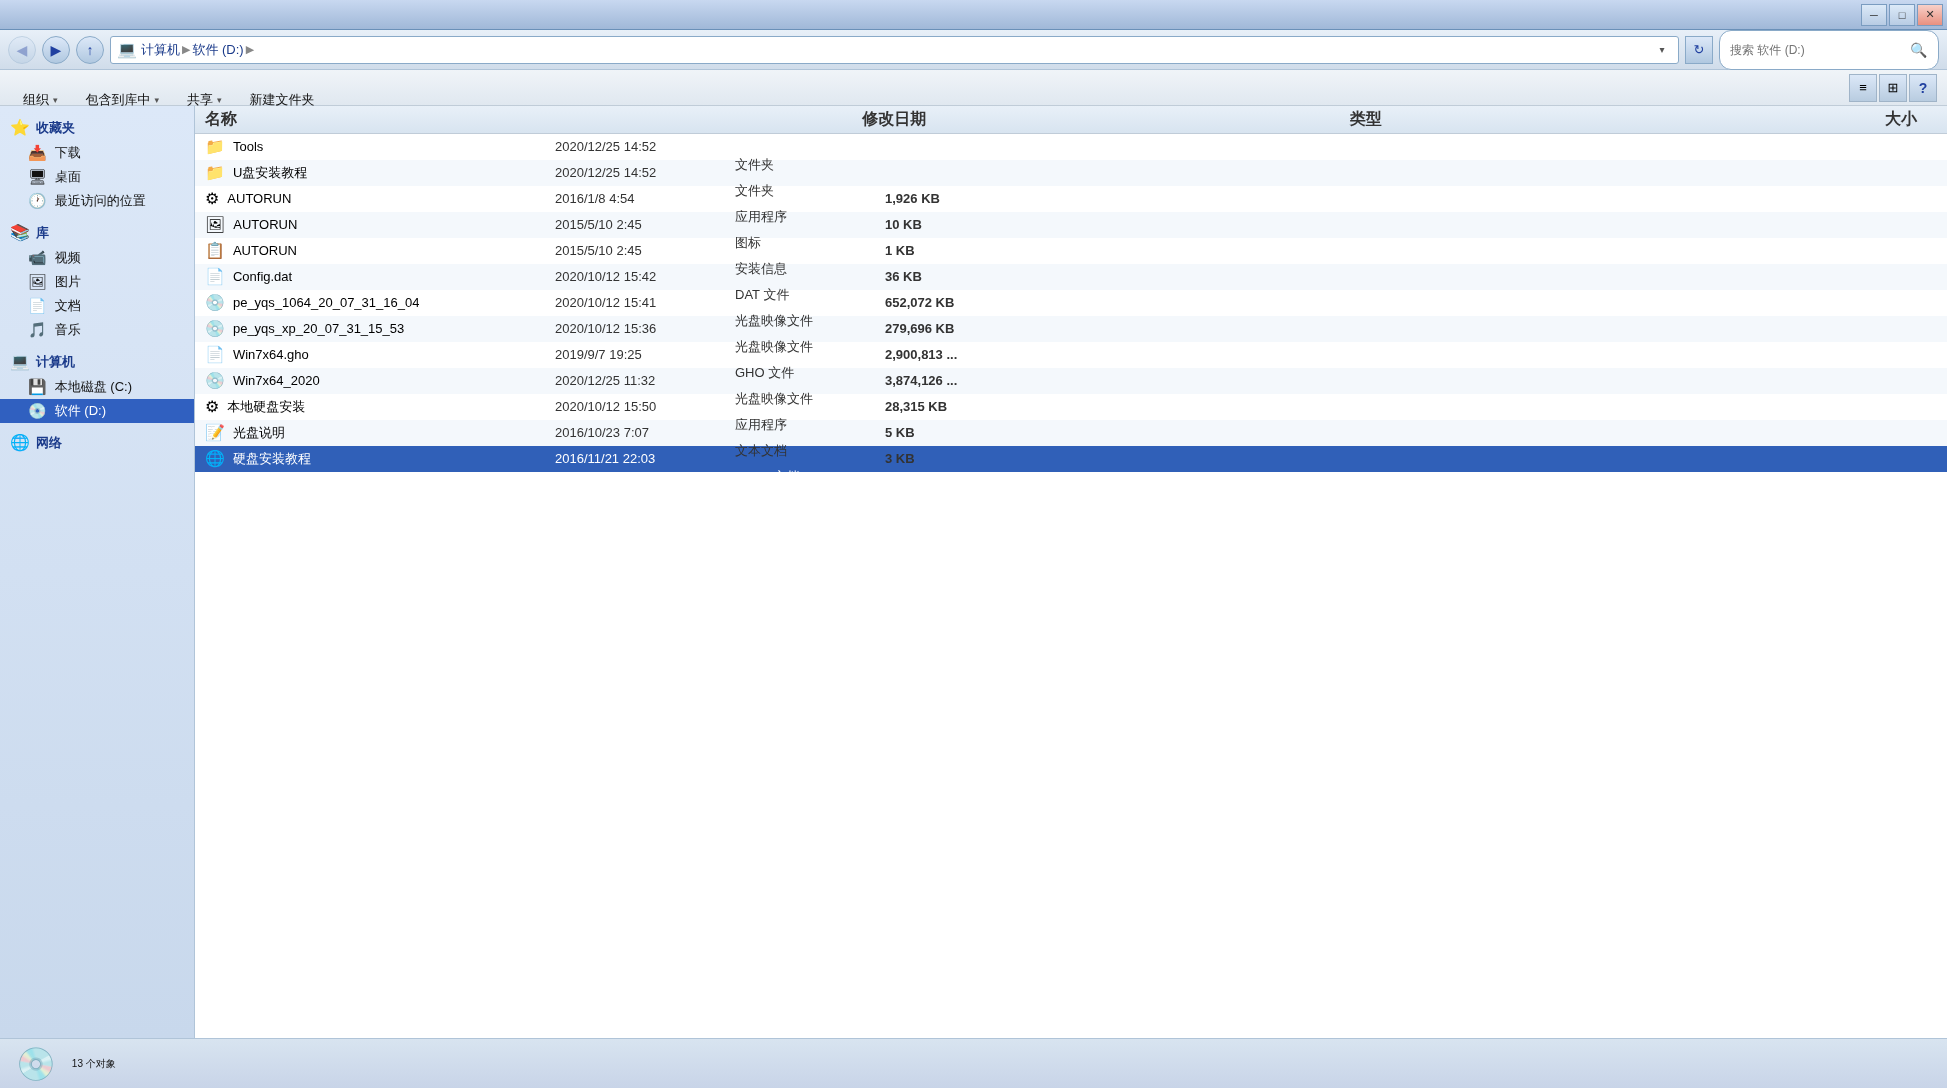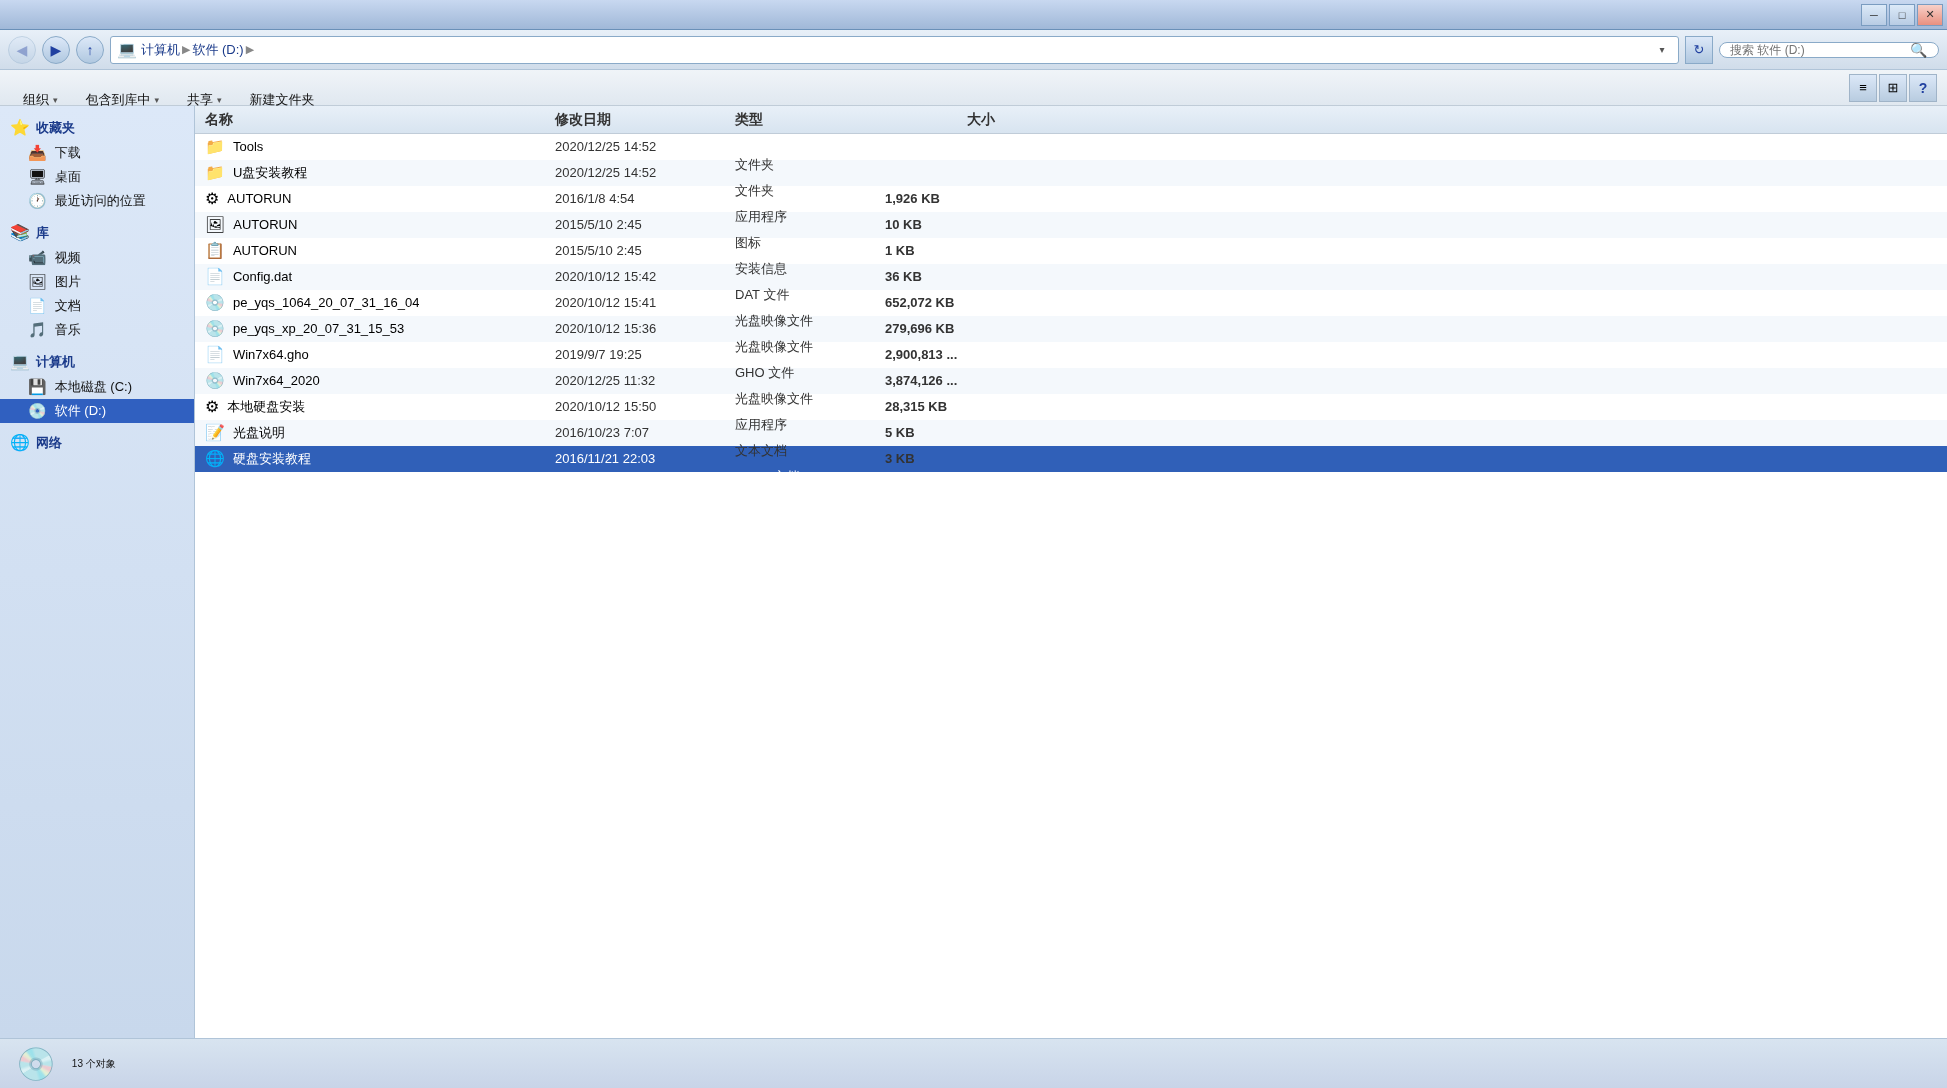--- a/index.html
+++ b/index.html
@@ -106,21 +106,21 @@
       background: linear-gradient(to bottom, #dce8f8, #b0c8e0);
       display: flex;
       align-items: center;
       justify-content: center;
       cursor: pointer;
       font-size: 13px;
       color: #2040a0;
     }
     .search-bar {
       width: 220px;
-      height: 16px;
+      height: 40px;
       background: white;
       border: 1px solid #8aaac8;
       border-radius: 12px;
       display: flex;
       align-items: center;
       padding: 0 10px;
       gap: 4px;
     }
     .search-input {
       flex: 1;
@@ -237,23 +237,24 @@
     }
 
     
     .col-headers {
       display: flex;
       align-items: center;
       height: 28px;
       background: linear-gradient(to bottom, #e8f0f8, #d8e4f0);
       border-bottom: 1px solid #c0ccd8;
       padding: 0 10px;
-      font-size: 14px;
+      font-size: 16px;
       color: #333;
       font-weight: bold;
+      justify-content: space-between;
     }
     .col-name { flex: 0 0 350px; }
     .col-date { flex: 0 0 180px; }
     .col-type { flex: 0 0 150px; }
     .col-size { flex: 0 0 130px; text-align: right; padding-right: 20px; }
 
     
     .file-list {
       flex: 1;
       overflow-y: auto;

